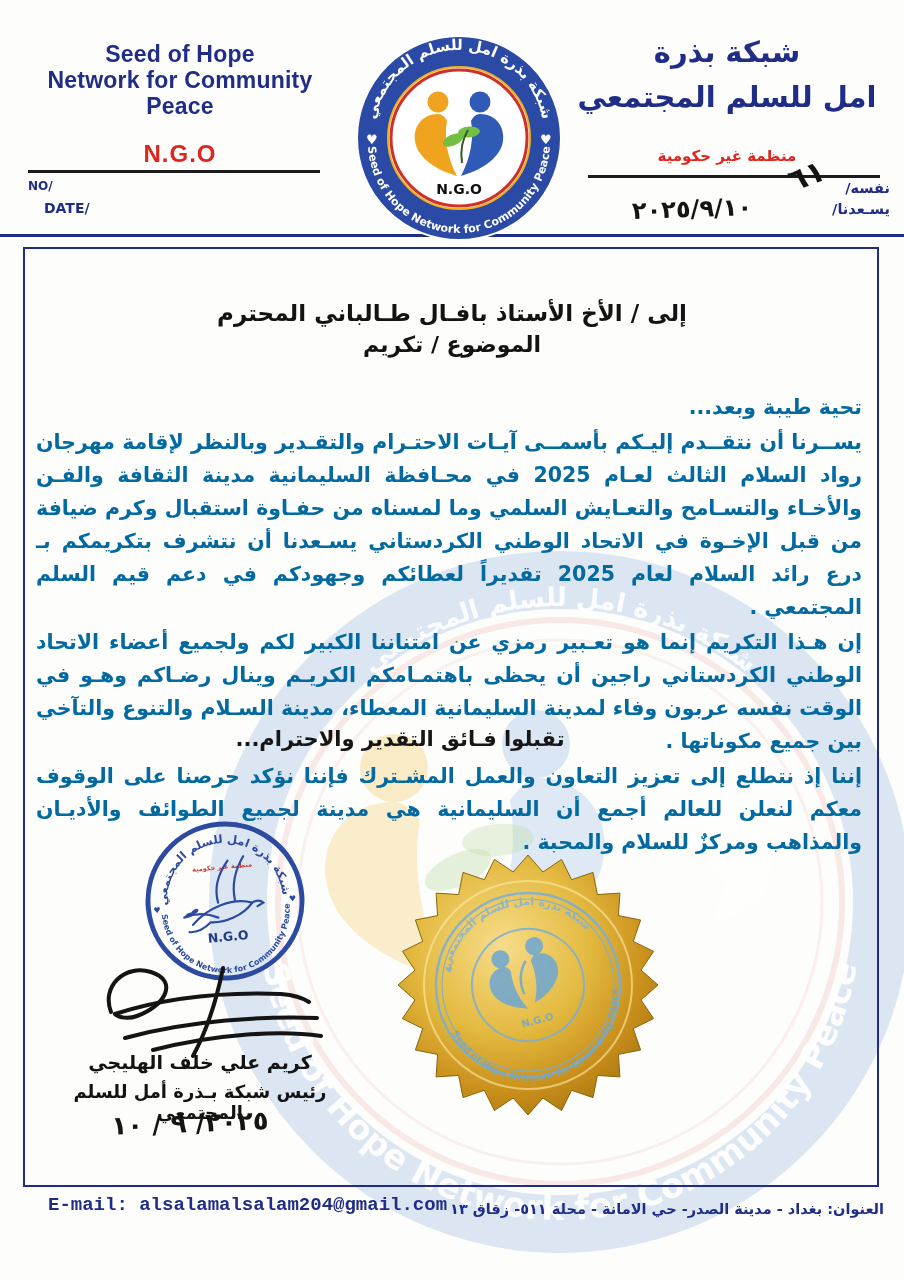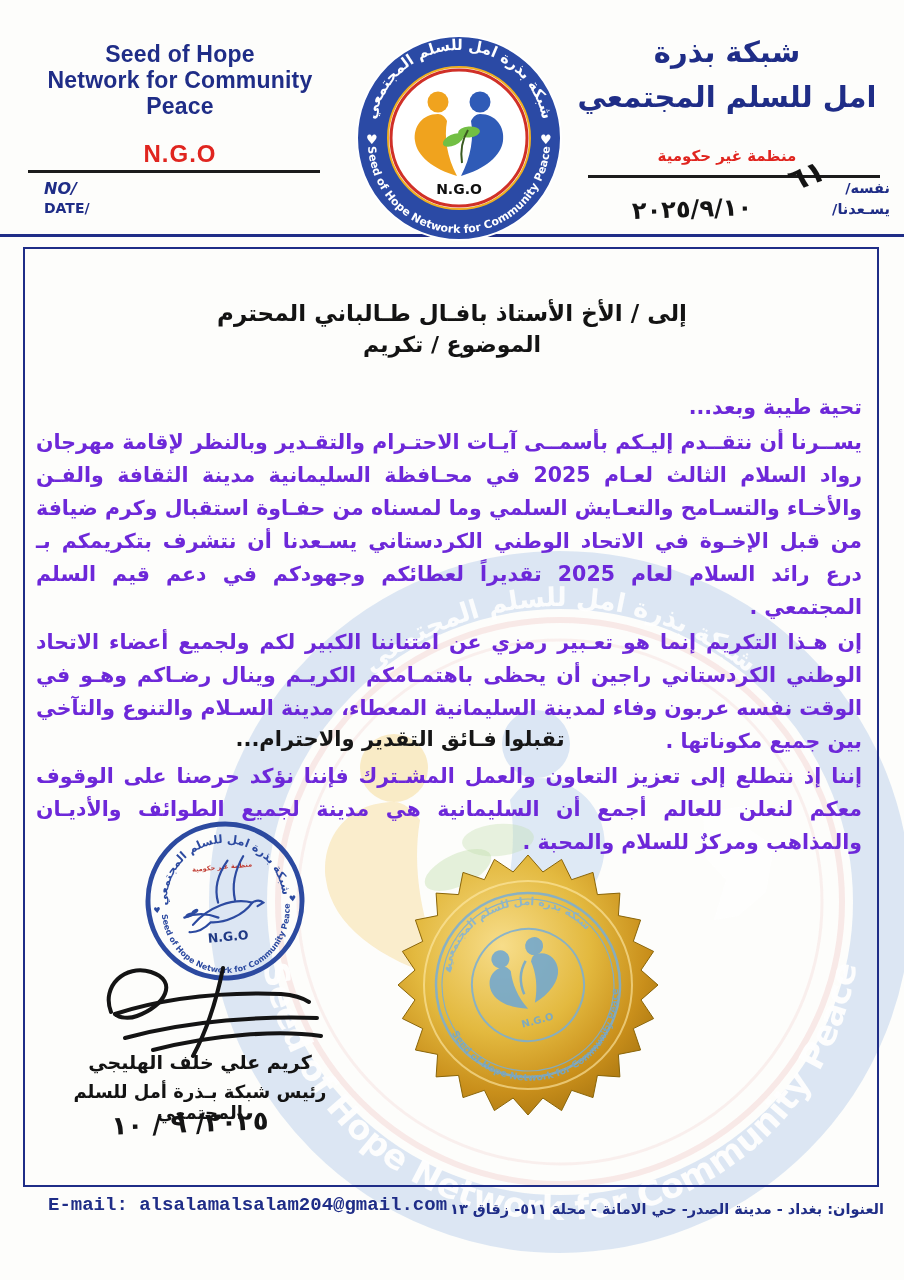--- a/index.html
+++ b/index.html
@@ -12,37 +12,37 @@
   .ltr{direction:ltr;unicode-bidi:isolate;}
   .pre{white-space:pre-line;}
   .ctr{text-align:center;}
   .b{font-weight:bold;}
 
   
   .hdr-rule{left:0;top:234px;width:904px;height:3px;background:#1f2d87;}
   .en-title{left:20px;top:42px;width:320px;font-size:23px;line-height:1.12;letter-spacing:.2px;}
   .ngo-left{left:20px;top:140px;width:320px;font-size:24px;letter-spacing:1px;}
   .rule-l{left:28px;top:170px;width:292px;height:3px;background:#1c1c1c;}
-  .no-lbl{left:44px;top:179px;font-size:16px;font-style:italic;}
+  .no-lbl{left:28px;top:179px;font-size:12px;}
   .date-lbl{left:44px;top:200px;font-size:14px;}
   .ar-title{left:560px;top:30px;width:334px;font-size:29px;line-height:1.55;}
   .ar-sub{left:560px;top:147px;width:334px;font-size:15px;}
   .rule-r{left:588px;top:175px;width:292px;height:3px;background:#1c1c1c;}
   .num-lbl{right:14px;top:180px;font-size:14.5px;}
   .dat-lbl{right:14px;top:201px;font-size:14.5px;}
   .hand{color:#141414;font-weight:bold;}
   .num-val{left:788px;top:158px;font-size:30px;transform:rotate(-20deg);}
   .dat-val{left:632px;top:195px;font-size:24px;transform:rotate(-2deg);}
 
   
   .box{left:23px;top:247px;width:852px;height:936px;border:2.5px solid #1f2d87;z-index:1;}
   .recipient{left:60px;top:300px;width:784px;font-size:23px;color:#131313;z-index:2;}
   .subject{left:60px;top:332px;width:784px;font-size:22px;color:#131313;z-index:2;}
   .body-txt{left:36px;top:391px;width:826px;z-index:2;direction:rtl;text-align:justify;
-            font-size:20.5px;line-height:33px;font-weight:bold;color:#6d28d9;}
+            font-size:20.5px;line-height:33px;font-weight:bold;color:#0369a1;}
   .body-txt p{margin:0 0 2px 0;}
   .closing{left:140px;top:727px;width:520px;font-size:21px;color:#161616;z-index:2;}
 
   
   .stamp{left:141px;top:817px;z-index:3;transform:rotate(-5deg);}
   .sig{left:95px;top:956px;z-index:4;}
   .sig-name{left:55px;top:1051px;width:290px;font-size:19px;color:#131313;z-index:3;}
   .sig-title{left:40px;top:1081px;width:320px;font-size:18px;color:#131313;z-index:3;}
   .sig-date{left:100px;top:1108px;width:180px;font-size:26px;transform:rotate(-2deg);z-index:3;}
   .seal{left:396px;top:853px;z-index:3;}

